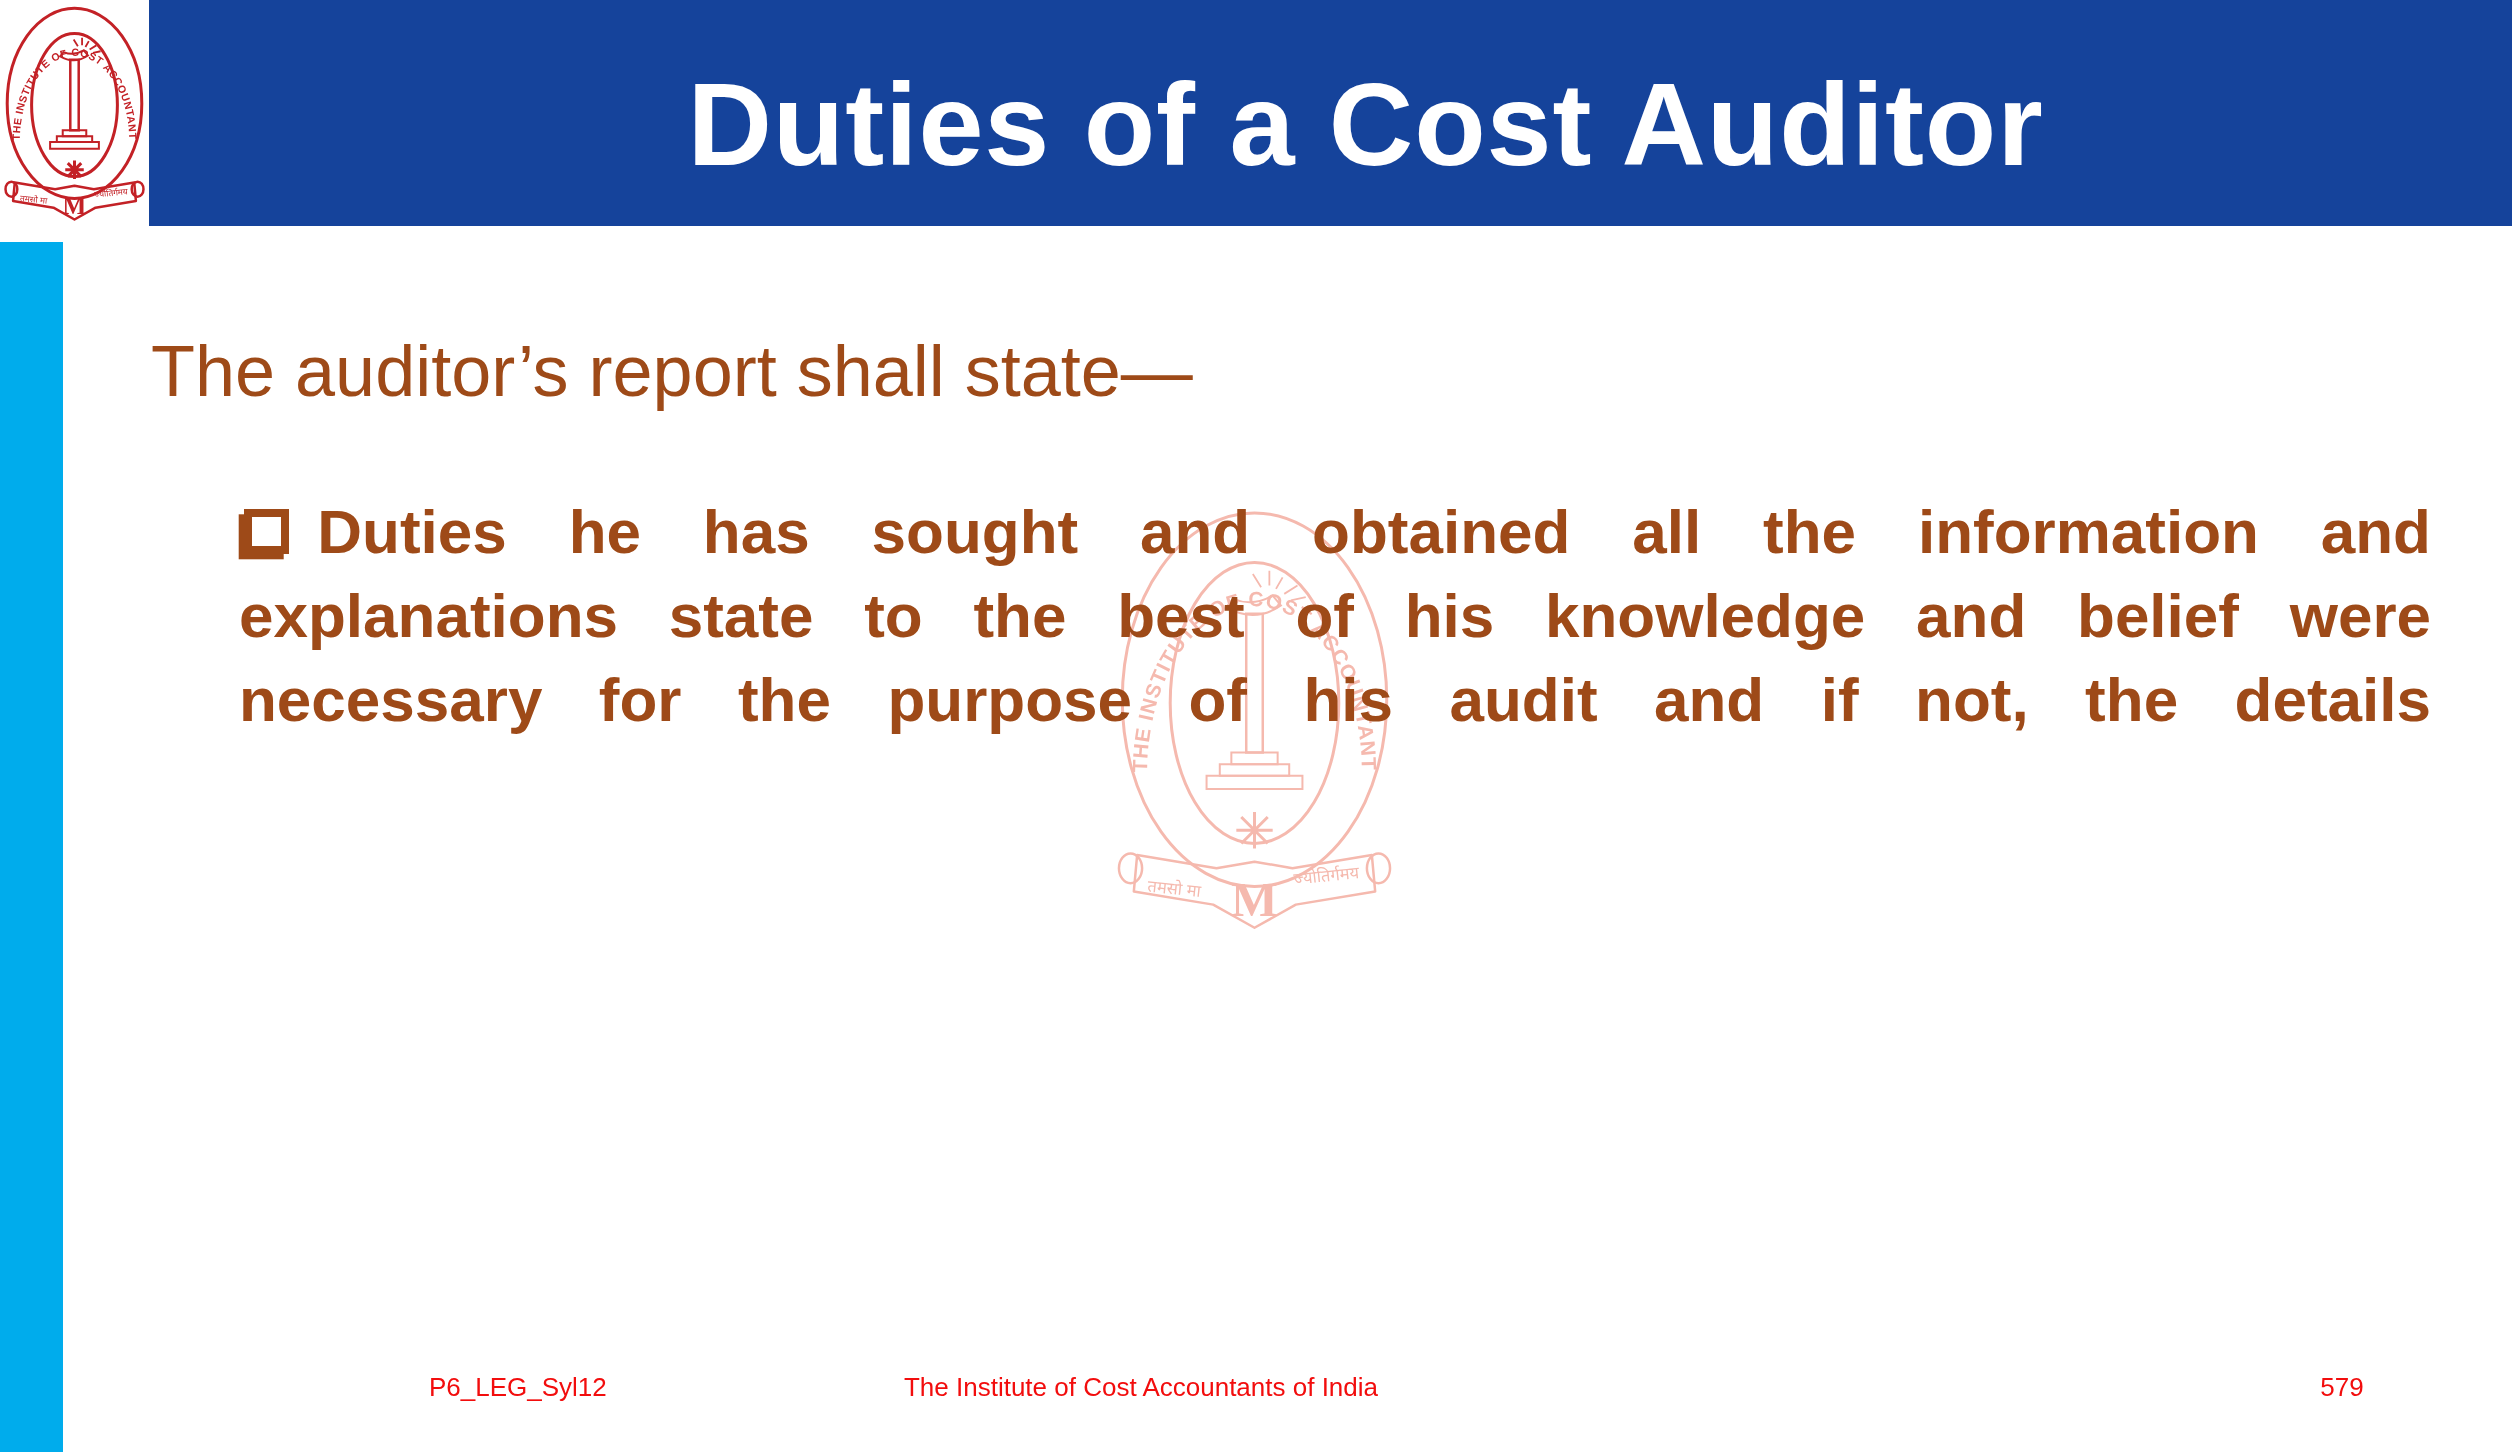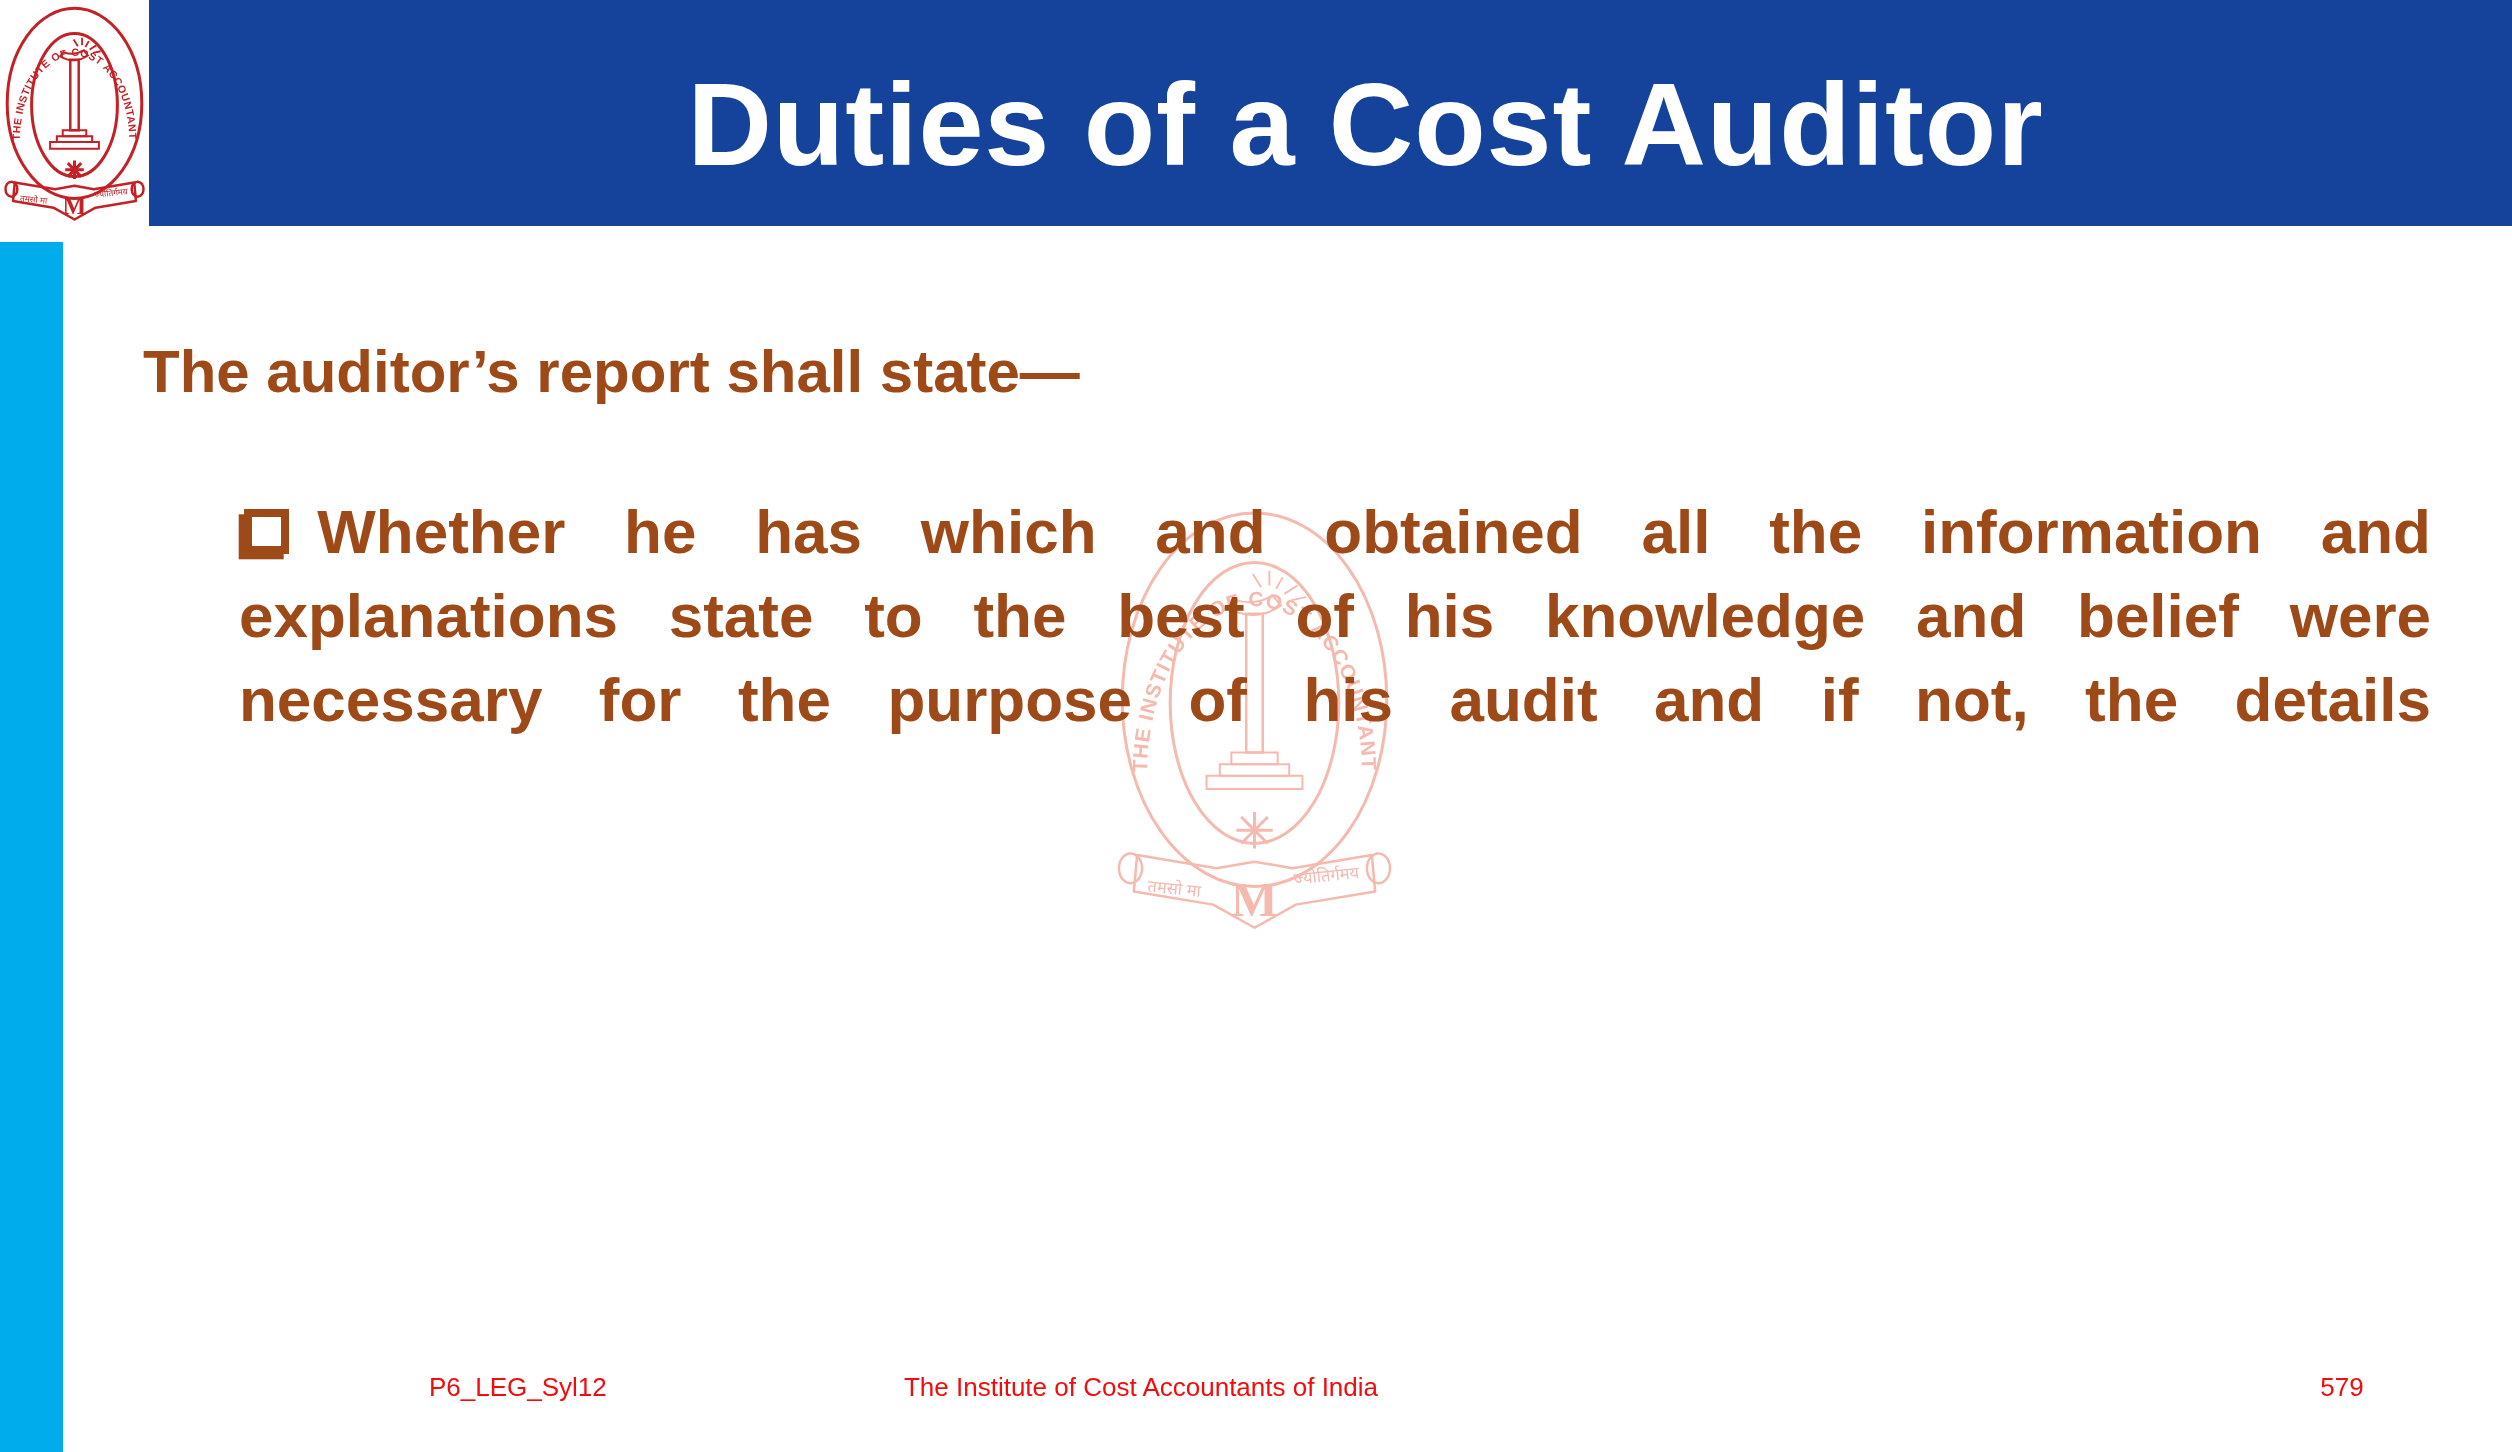--- a/index.html
+++ b/index.html
@@ -28,22 +28,22 @@
     display:flex;align-items:center;justify-content:center;z-index:3;
   }
   .logo-box svg{width:143px;height:219px;color:var(--logo-red)}
   
   .stripe{position:absolute;left:0;top:242px;width:63px;height:1211px;background:var(--stripe-cyan)}
   
   .watermark{position:absolute;left:1114px;top:504px;width:281px;height:431px;z-index:1}
   .watermark svg{width:281px;height:431px;color:var(--watermark-pink)}
   
   .heading{
-    position:absolute;left:143px;top:336px;z-index:2;
-    color:var(--text-brown);font-size:60px;font-weight:bold;line-height:71px;white-space:nowrap;
+    position:absolute;left:151px;top:336px;z-index:2;
+    color:var(--text-brown);font-size:72px;font-weight:normal;line-height:71px;white-space:nowrap;
   }
   .bullet{
     position:absolute;left:239px;top:490px;width:2192px;z-index:2;
     color:var(--text-brown);font-size:62px;font-weight:bold;line-height:84px;
   }
   .bline{text-align:justify;text-align-last:justify}
   .checkbox{
     display:inline-block;width:29px;height:29px;box-sizing:content-box;
     border:8px solid var(--text-brown);box-shadow:-5.3px 5.3px 0 var(--text-brown);
     margin:0 28px 0 5.3px;vertical-align:-0.9px;background:#fff;
@@ -116,21 +116,21 @@
     <path class="stroked" d="M 14 212 L 62 220 L 85 216 L 108 220 L 156 212 L 158 234 L 110 242 L 85 256 L 60 242 L 12 234 Z" stroke-width="2.5" stroke-linejoin="round"></path>
     <text x="20" y="234" font-size="10" transform="rotate(6 20 234)">तमसो मा</text>
     <text x="109" y="230" font-size="10" transform="rotate(-6 109 230)">ज्योतिर्गमय</text>
     <text x="85" y="249" font-size="30" font-weight="bold" text-anchor="middle" font-family="'Liberation Serif',serif">M</text>
   </svg>
 </div>
 
 <div class="heading">The auditor’s report shall state—</div>
 
 <div class="bullet">
-  <div class="bline"><span class="checkbox"></span><span>Whether he has which and obtained all the information and</span></div>
+  <div class="bline"><span class="checkbox"></span><span>Duties he has sought and obtained all the information and</span></div>
   <div class="bline">explanations state to the best of his knowledge and belief were</div>
   <div class="bline">necessary for the purpose of his audit and if not, the details</div>
 </div>
 
 <div class="footer-item footer-left">P6_LEG_Syl12</div>
 <div class="footer-item footer-center">The Institute of Cost Accountants of India</div>
 <div class="footer-item footer-right">579</div>
 
 
 </body></html>

